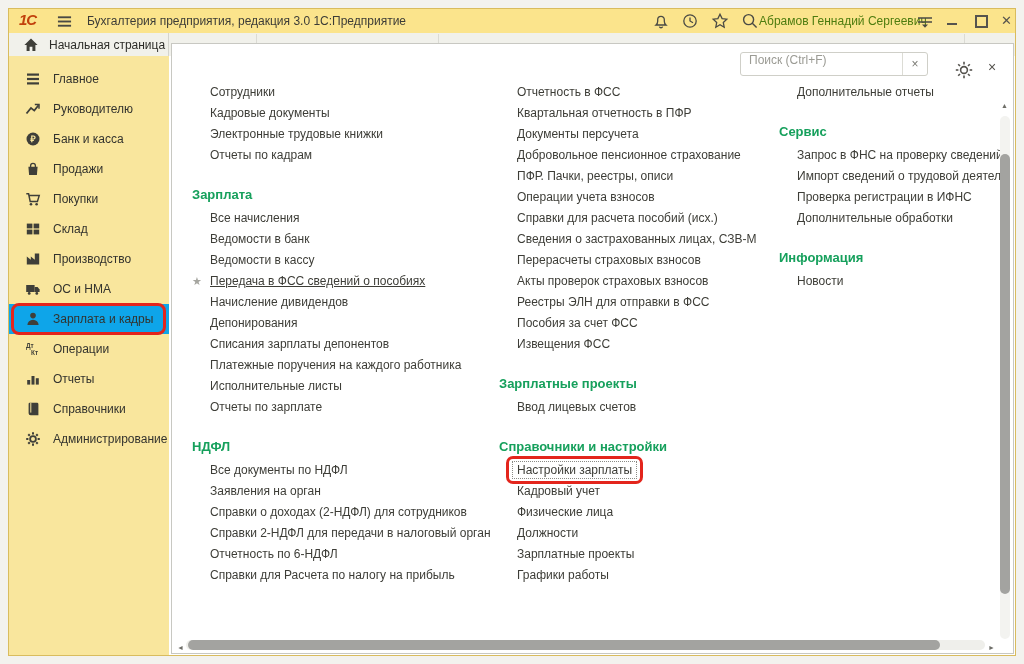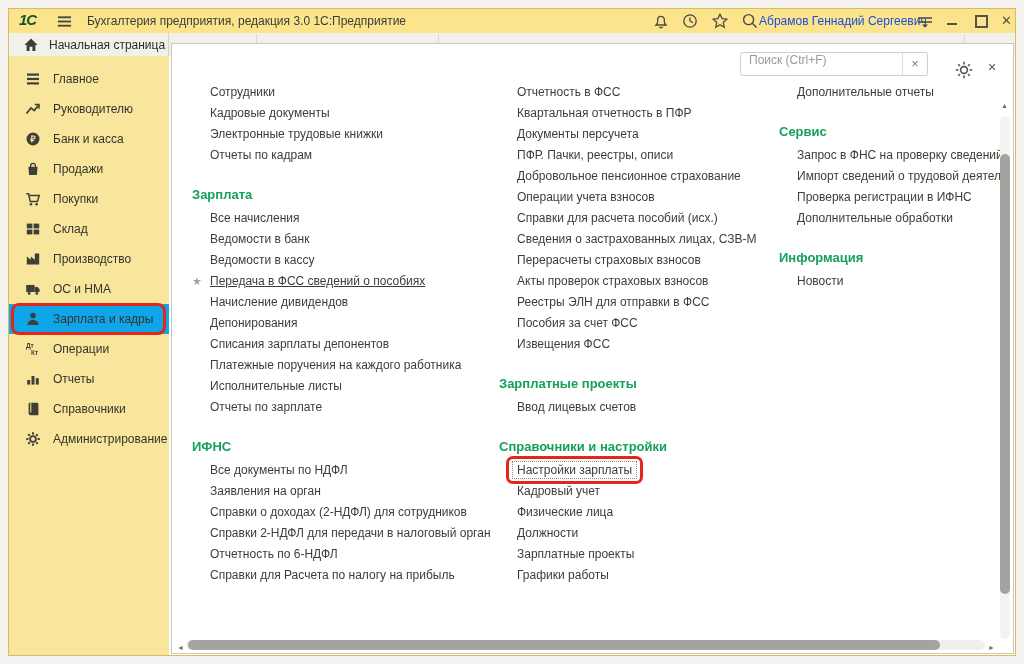--- a/index.html
+++ b/index.html
@@ -2,25 +2,25 @@
 <html><head>
 <meta charset="utf-8">
 <style>
   html,body{margin:0;padding:0;background:#e9e8e3;}
   .stage{position:relative;width:1024px;height:664px;background:#f3f2ee;overflow:hidden;
          font-family:"Liberation Sans",sans-serif;-webkit-font-smoothing:antialiased;}
   .win{position:absolute;left:8px;top:8px;width:1006px;height:646px;border:1px solid #d9bc5e;background:#fff;box-sizing:content-box;}
 
   
   .titlebar{position:absolute;left:0;top:0;right:0;height:24px;background:#fbe48c;}
-  .logo{position:absolute;left:10px;top:2px;color:#14532d;font-weight:bold;font-size:15px;letter-spacing:-1px;font-style:italic;}
+  .logo{position:absolute;left:10px;top:2px;color:#c2410c;font-weight:bold;font-size:15px;letter-spacing:-1px;font-style:italic;}
   .burger{position:absolute;left:48px;top:5px;width:15px;height:14px;cursor:pointer;}
   .title-text{position:absolute;left:78px;top:5px;font-size:12px;color:#3c3c37;white-space:nowrap;}
   .tb-ico{position:absolute;top:3px;width:18px;height:18px;cursor:pointer;}
-  .user{position:absolute;left:750px;top:5px;font-size:12px;color:#1d4ed8;white-space:nowrap;cursor:pointer;}
+  .user{position:absolute;left:750px;top:5px;font-size:12px;color:#4d7c0f;white-space:nowrap;cursor:pointer;}
   .win-min{position:absolute;left:938px;top:14px;width:10px;height:2px;background:#55534e;cursor:pointer;}
   .win-max{position:absolute;left:966px;top:6px;width:9px;height:9px;border:2px solid #55534e;cursor:pointer;}
   .win-close{position:absolute;left:992px;top:4px;font-size:13px;color:#55534e;cursor:pointer;}
 
   
   .tabstrip{position:absolute;left:0;top:24px;right:0;height:23px;background:#f1f1eb;}
   .strip-sep{position:absolute;top:25px;height:9px;width:1px;background:#dbdbd4;}
   .home-tab{position:absolute;left:0;top:24px;width:160px;height:23px;background:#f1f1eb;border-right:1px solid #d4d4cd;
             display:flex;align-items:center;padding-left:14px;box-sizing:border-box;font-size:12px;color:#2d2d29;cursor:pointer;}
   .home-tab .s-ico{margin:0 10px 0 0;}
@@ -311,34 +311,34 @@
           <div class="m-item"><span>Все начисления</span></div>
           <div class="m-item"><span>Ведомости в банк</span></div>
           <div class="m-item"><span>Ведомости в кассу</span></div>
           <div class="m-item"><span class="star">★</span><span class="u">Передача в ФСС сведений о пособиях</span></div>
           <div class="m-item"><span>Начисление дивидендов</span></div>
           <div class="m-item"><span>Депонирования</span></div>
           <div class="m-item"><span>Списания зарплаты депонентов</span></div>
           <div class="m-item"><span>Платежные поручения на каждого работника</span></div>
           <div class="m-item"><span>Исполнительные листы</span></div>
           <div class="m-item"><span>Отчеты по зарплате</span></div>
-          <div class="m-head">ИФНС</div>
+          <div class="m-head">НДФЛ</div>
           <div class="m-item"><span>Все документы по НДФЛ</span></div>
           <div class="m-item"><span>Заявления на орган</span></div>
           <div class="m-item"><span>Справки о доходах (2-НДФЛ) для сотрудников</span></div>
           <div class="m-item"><span>Справки 2-НДФЛ для передачи в налоговый орган</span></div>
           <div class="m-item"><span>Отчетность по 6-НДФЛ</span></div>
           <div class="m-item"><span>Справки для Расчета по налогу на прибыль</span></div>
         </div>
       <div class="menu-col col-1" id="col-1">
           <div class="m-item"><span>Отчетность в ФСС</span></div>
           <div class="m-item"><span>Квартальная отчетность в ПФР</span></div>
           <div class="m-item"><span>Документы персучета</span></div>
+          <div class="m-item"><span>Добровольное пенсионное страхование</span></div>
           <div class="m-item"><span>ПФР. Пачки, реестры, описи</span></div>
-          <div class="m-item"><span>Добровольное пенсионное страхование</span></div>
           <div class="m-item"><span>Операции учета взносов</span></div>
           <div class="m-item"><span>Справки для расчета пособий (исх.)</span></div>
           <div class="m-item"><span>Сведения о застрахованных лицах, СЗВ-М</span></div>
           <div class="m-item"><span>Перерасчеты страховых взносов</span></div>
           <div class="m-item"><span>Акты проверок страховых взносов</span></div>
           <div class="m-item"><span>Реестры ЭЛН для отправки в ФСС</span></div>
           <div class="m-item"><span>Пособия за счет ФСС</span></div>
           <div class="m-item"><span>Извещения ФСС</span></div>
           <div class="m-head">Зарплатные проекты</div>
           <div class="m-item"><span>Ввод лицевых счетов</span></div>

